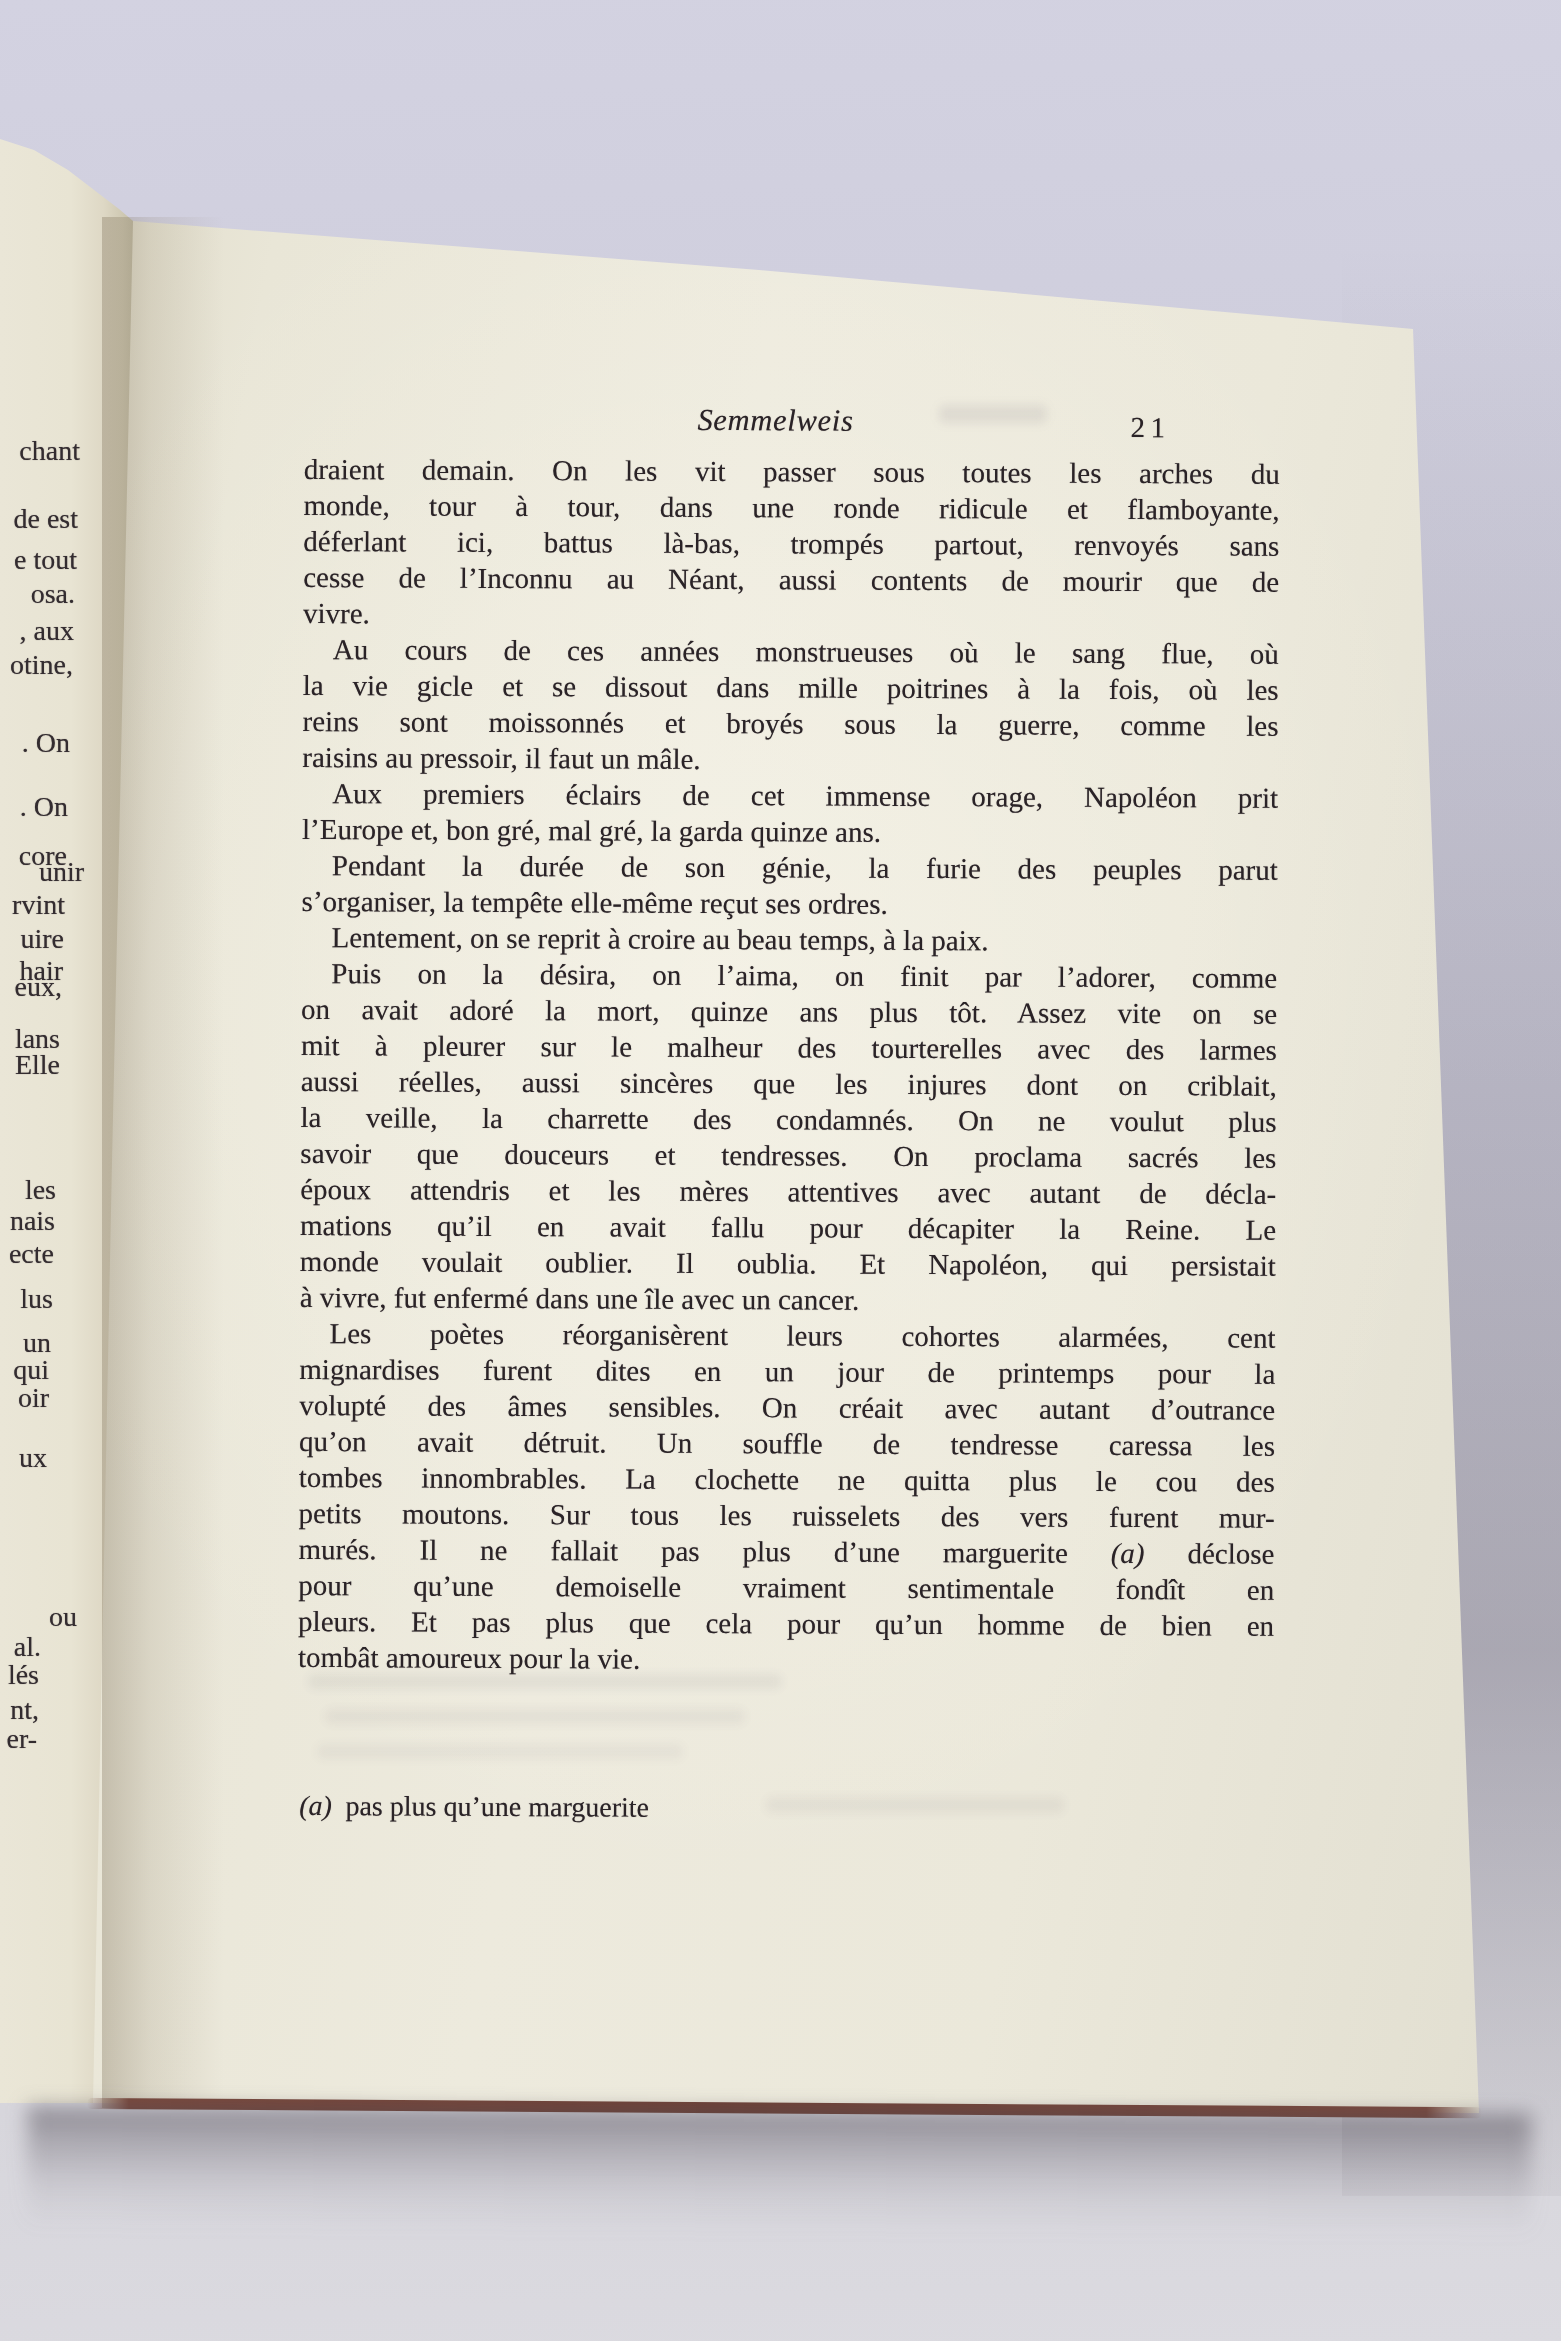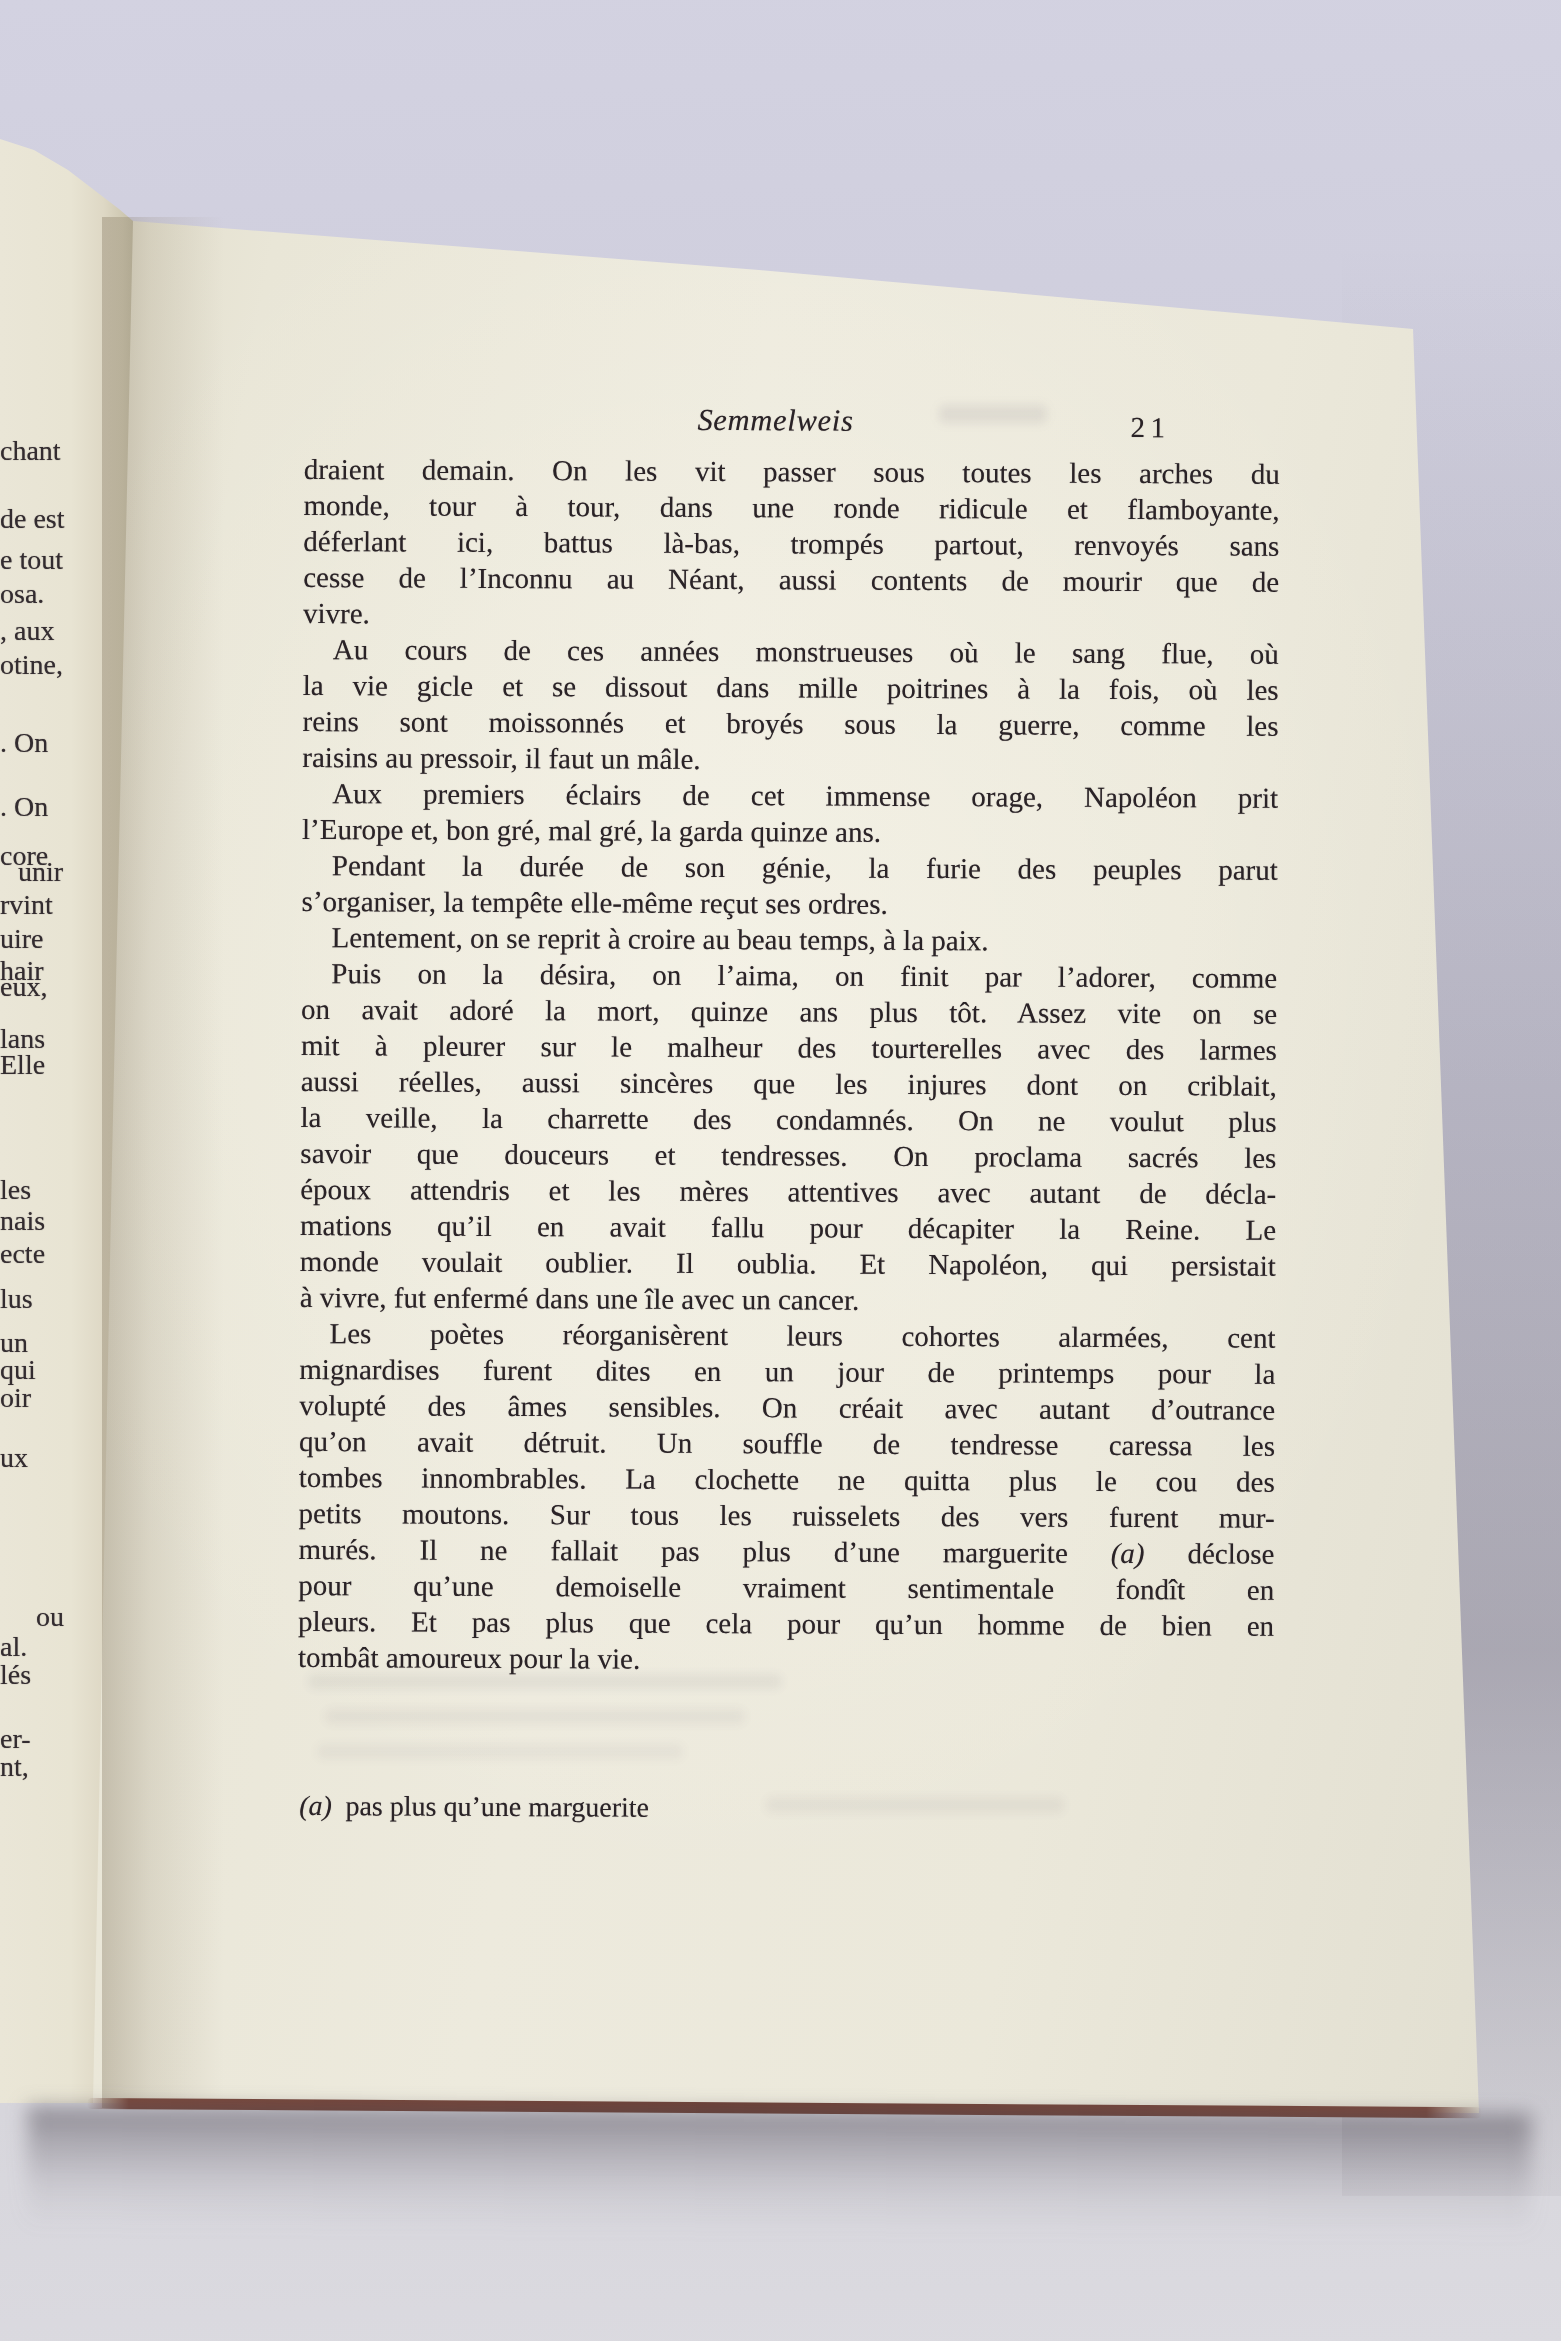--- a/index.html
+++ b/index.html
@@ -59,21 +59,21 @@
     font-size:29px;line-height:36px;
     text-shadow:0 0 0.8px rgba(42,32,38,0.5);
   }
   .bodyline{height:36px;overflow:hidden;text-align:justify;text-align-last:justify;}
   .bodyline.end{text-align:left;text-align-last:left;}
   .bodyline.indent{text-indent:30px;}
   .footnote{position:absolute;left:306px;top:1790px;font-size:28px;
     text-shadow:0 0 0.8px rgba(42,32,38,0.5);}
   .footnote i{margin-right:13.6px;}
   
-  .frag{position:absolute;left:0;text-align:left;font-size:28px;line-height:1.1;
+  .frag{position:absolute;left:0;text-align:right;font-size:28px;line-height:1.1;
     color:#332c30;text-shadow:0 0 1px rgba(50,40,44,0.6);}
   
   .ghost{position:absolute;background:rgba(92,82,94,0.10);filter:blur(4.7px);border-radius:6.1px;}
 </style>
 </head>
 <body>
 
 <div class="scene">
   <div class="shade-right"></div>
 
@@ -108,21 +108,21 @@
       <div class="frag" style="top: 1206px; width: 55px;">nais</div>
       <div class="frag" style="top: 1239px; width: 54px;">ecte</div>
       <div class="frag" style="top: 1267px; width: 53px; margin-top: 17px;">lus</div>
       <div class="frag" style="top: 1328px; width: 51px;">un</div>
       <div class="frag" style="top: 1355px; width: 49px;">qui</div>
       <div class="frag" style="top: 1383px; width: 49px;">oir</div>
       <div class="frag" style="top: 1443px; width: 47px;">ux</div>
       <div class="frag" style="top: 1602px; width: 41px; padding-left: 36px;">ou</div>
       <div class="frag" style="top: 1632px; width: 41px;">al.</div>
       <div class="frag" style="top: 1660px; width: 39px;">lés</div>
-      <div class="frag" style="top: 1752px; width: 39px;">nt,</div>
+      <div class="frag" style="top: 1695px; width: 39px;">nt,</div>
       <div class="frag" style="top: 1724px; width: 37px;">er-</div>
     </div>
 
   <div class="print-layer">
     <div class="running-head-title">Semmelweis</div>
     <div class="running-head-number">21</div>
 
     <div class="body-text">
         <div class="bodyline">draient demain. On les vit passer sous toutes les arches du</div>
         <div class="bodyline">monde, tour à tour, dans une ronde ridicule et flamboyante,</div>

